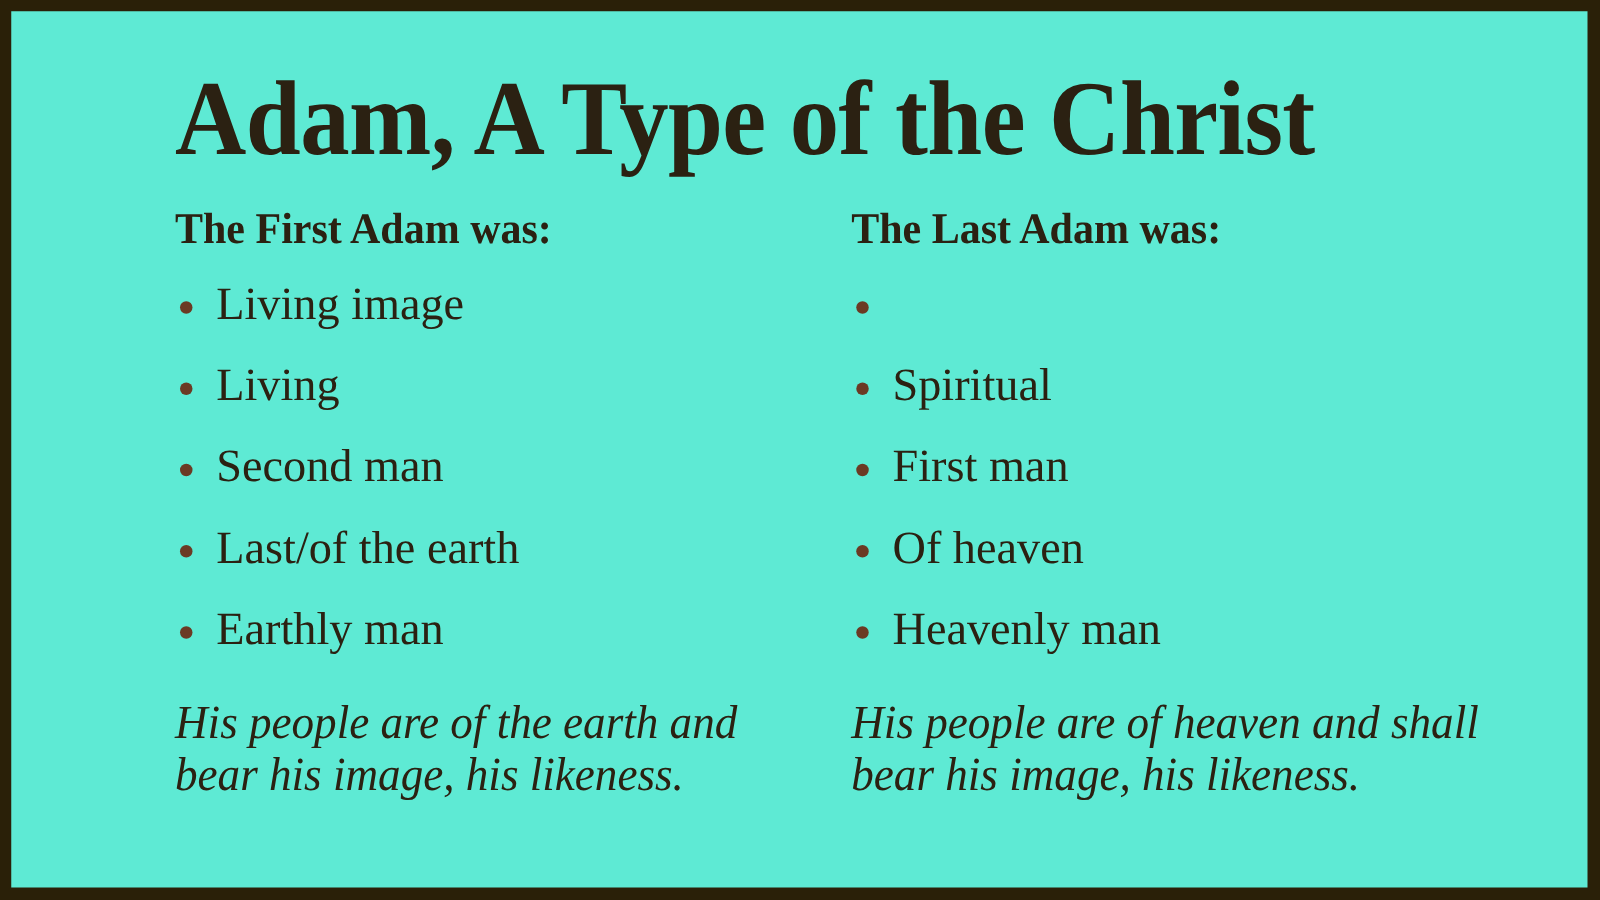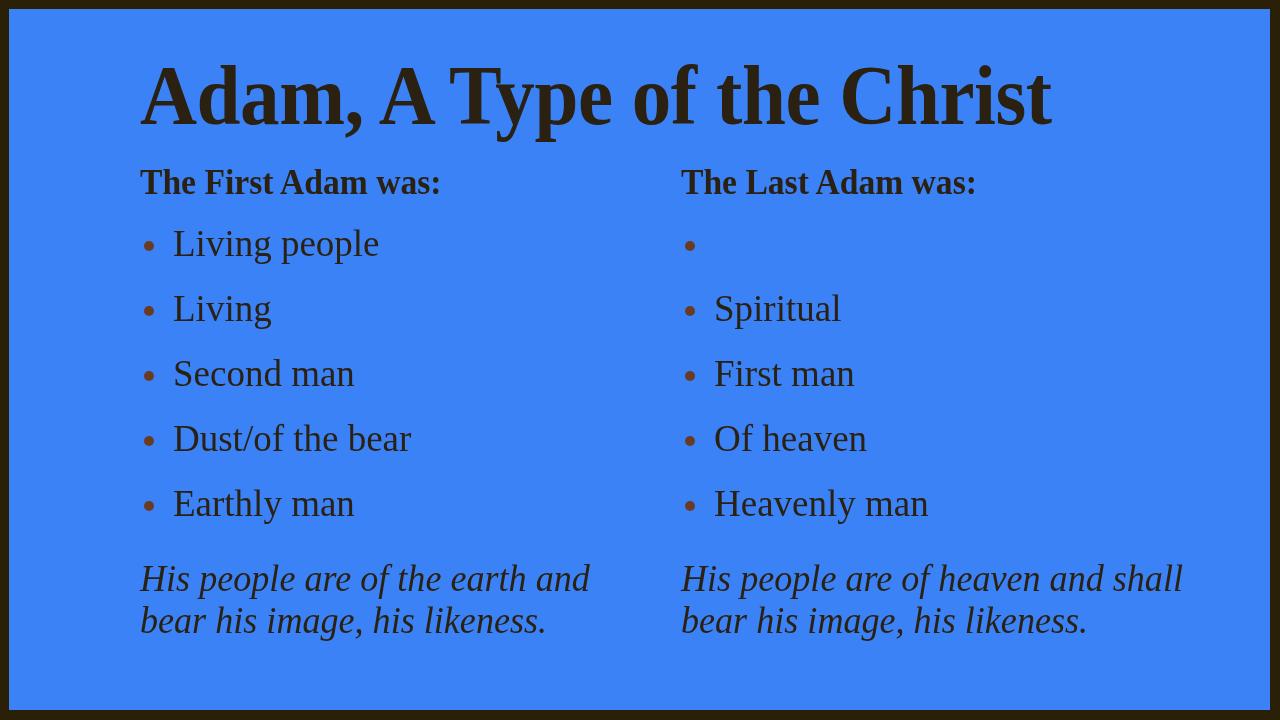--- a/index.html
+++ b/index.html
@@ -22,21 +22,21 @@
     height: 720px;
     background: #2a2008;
     padding: 9px 10px 10px 9px;
   }
 
   .slide-inner {
     position: relative;
     box-sizing: border-box;
     width: 100%;
     height: 100%;
-    background: #3b82f6;
+    background: #5eead4;
     overflow: hidden;
   }
 
   .slide-title {
     position: absolute;
     left: 131px;
     top: 44px;
     width: 1010px;
     font-family: "Liberation Serif", "DejaVu Serif", serif;
     font-weight: bold;
@@ -127,33 +127,33 @@
 
     <div class="slide-title">Adam, A Type of the Christ</div>
 
     <div class="columns">
 
       <div class="column left">
         <div class="column-heading">The First Adam was:</div>
         <ul class="bullet-list">
           <li class="bullet-item">
             <span class="bullet-dot"></span>
-            <span>Living people</span>
+            <span>Living image</span>
           </li>
           <li class="bullet-item">
             <span class="bullet-dot"></span>
             <span>Living</span>
           </li>
           <li class="bullet-item">
             <span class="bullet-dot"></span>
             <span>Second man</span>
           </li>
           <li class="bullet-item">
             <span class="bullet-dot"></span>
-            <span>Dust/of the bear</span>
+            <span>Last/of the earth</span>
           </li>
           <li class="bullet-item">
             <span class="bullet-dot"></span>
             <span>Earthly man</span>
           </li>
         </ul>
         <div class="footnote">His people are of the earth and bear his image, his likeness.</div>
       </div>
 
       <div class="column right">

